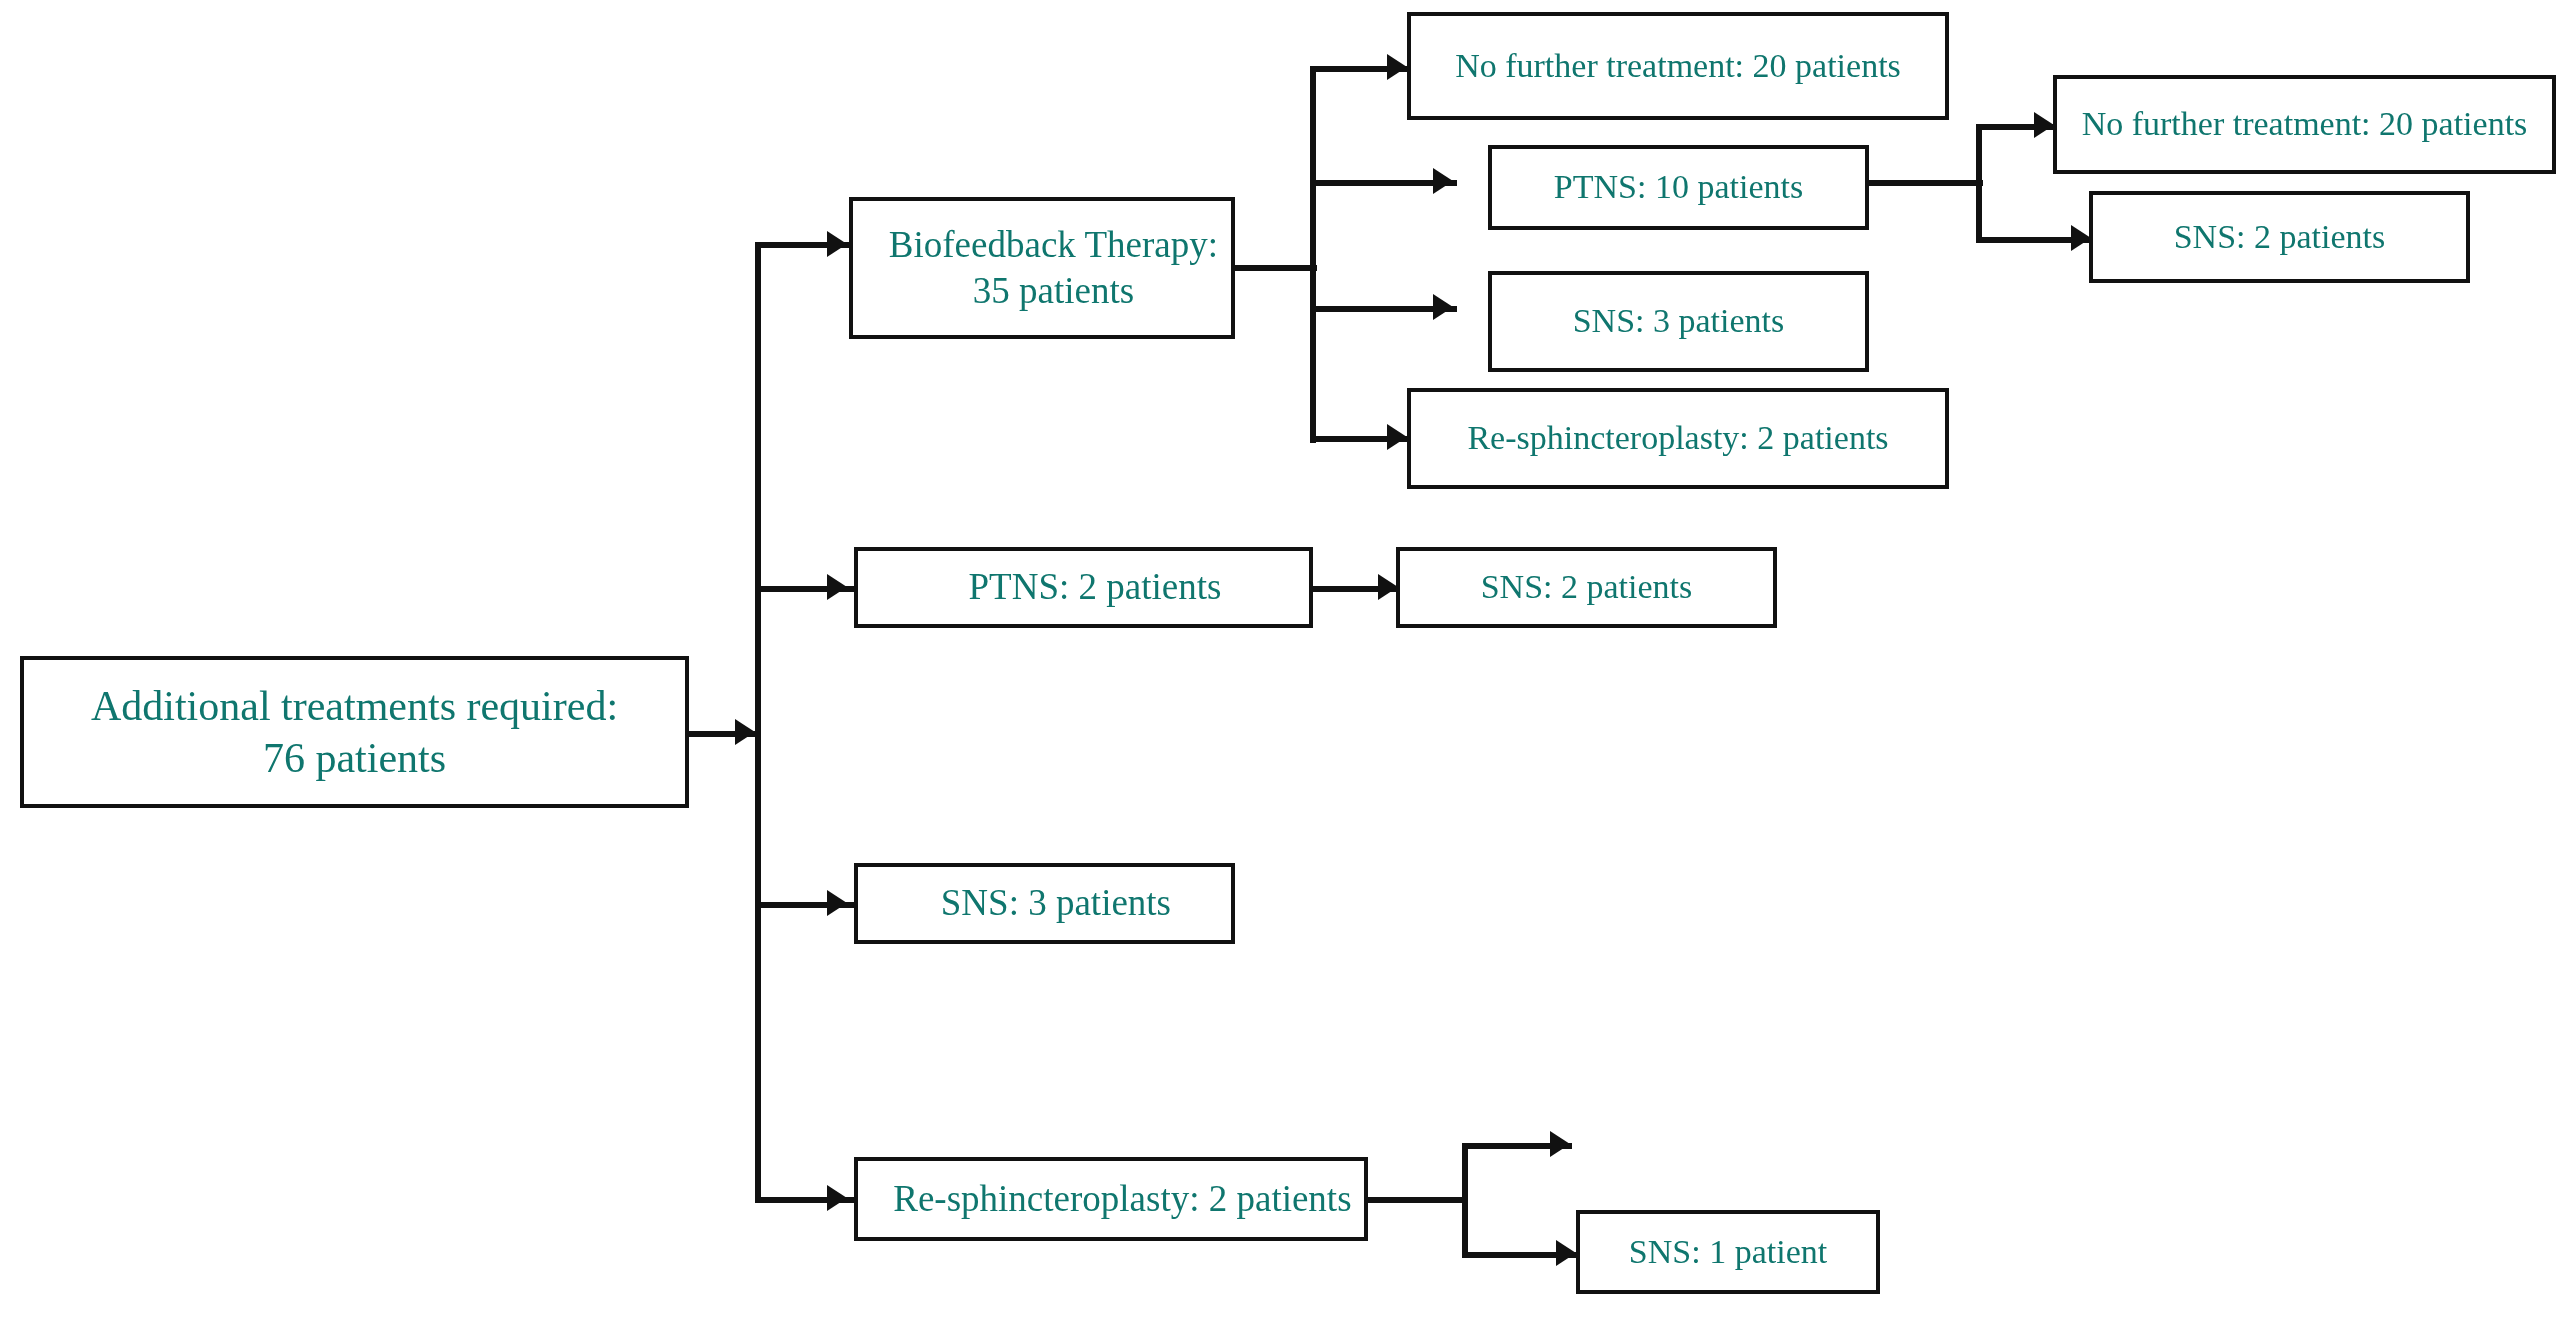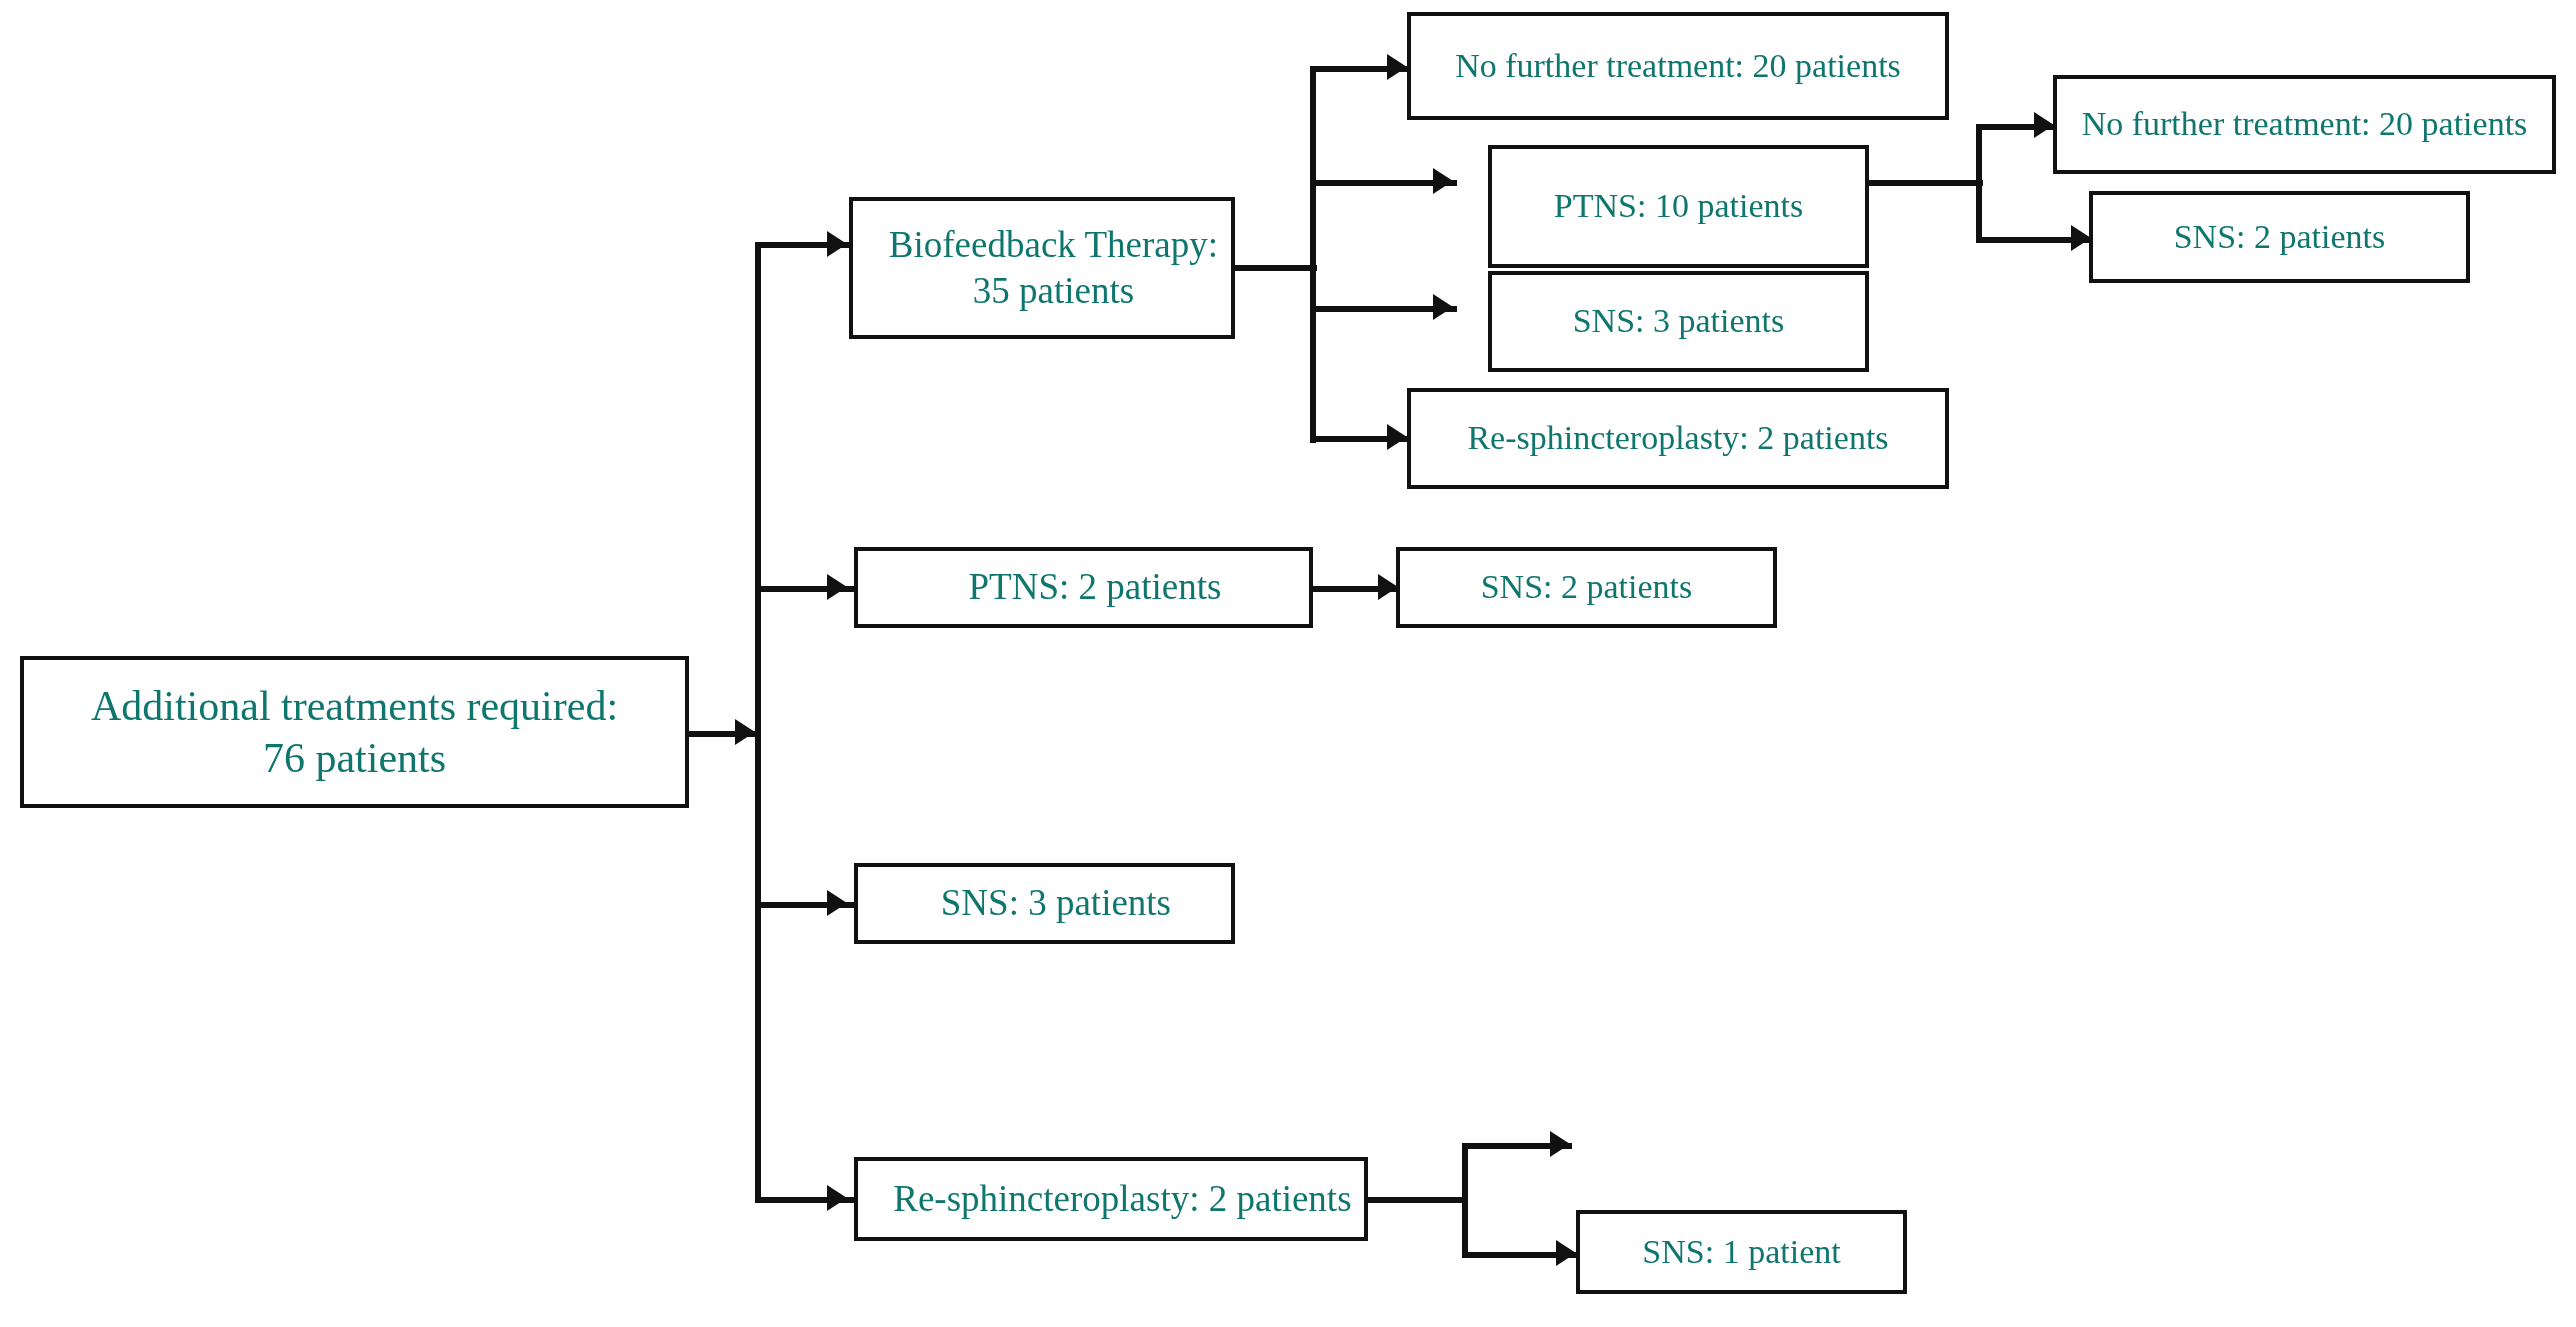--- a/index.html
+++ b/index.html
@@ -131,21 +131,21 @@
 
   <div class="node lvl1" style="left:849px; top:197px; width:386px; height:142px;">
     <span class="label">Biofeedback Therapy:
 35 patients</span>
   </div>
 
   <div class="node lvl2" style="left:1407px; top:12px; width:542px; height:108px;">
     <span class="label">No further treatment: 20 patients</span>
   </div>
 
-  <div class="node lvl2" style="left:1488px; top:145px; width:381px; height:123px;">
+  <div class="node lvl2" style="left:1488px; top:145px; width:381px; height:85px;">
     <span class="label">PTNS: 10 patients</span>
   </div>
 
   <div class="node lvl2" style="left:1488px; top:271px; width:381px; height:101px;">
     <span class="label">SNS: 3 patients</span>
   </div>
 
   <div class="node lvl2" style="left:1407px; top:388px; width:542px; height:101px;">
     <span class="label">Re-sphincteroplasty: 2 patients</span>
   </div>
@@ -168,18 +168,18 @@
 
   <div class="node lvl1" style="left:854px; top:863px; width:381px; height:81px;">
     <span class="label">SNS: 3 patients</span>
   </div>
 
   <div class="node lvl1" style="left:854px; top:1157px; width:514px; height:84px;">
     <span class="label">Re-sphincteroplasty: 2 patients</span>
   </div>
 
 
-  <div class="node lvl2" style="left:1576px; top:1210px; width:331px; height:84px;">
+  <div class="node lvl2" style="left:1576px; top:1210px; width:304px; height:84px;">
     <span class="label">SNS: 1 patient</span>
   </div>
 
 </div>
 
 
 </body></html>

